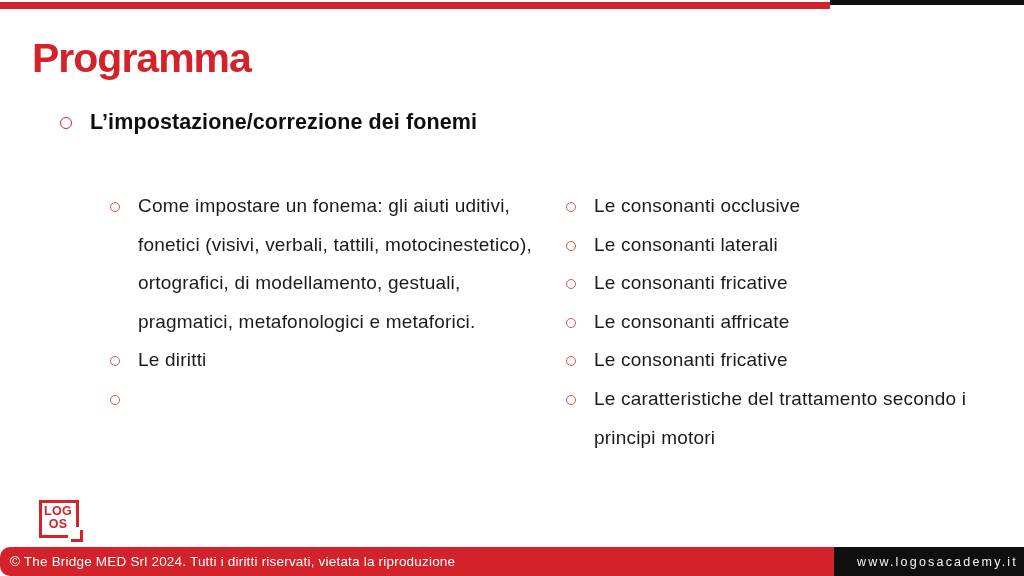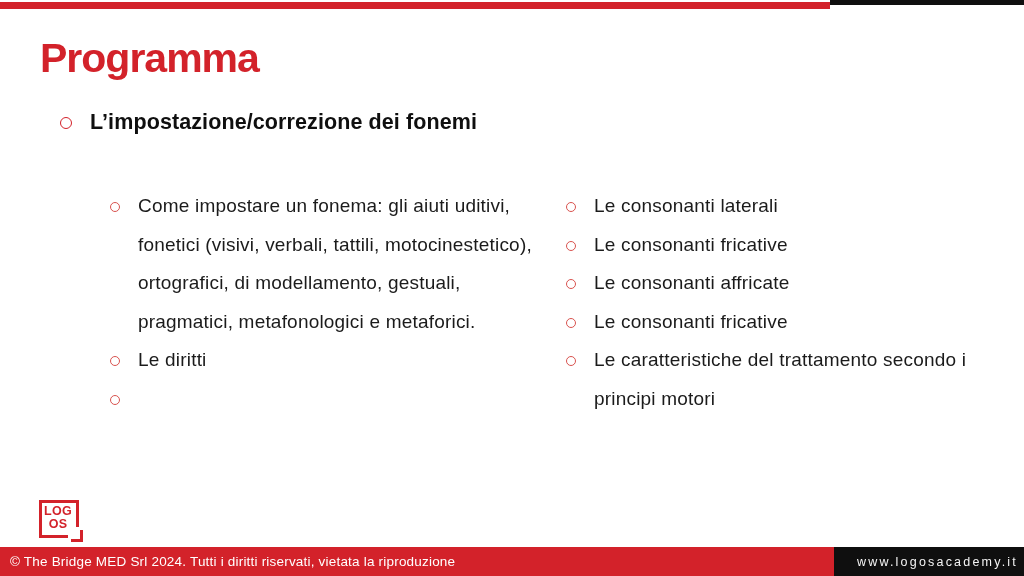--- a/index.html
+++ b/index.html
@@ -9,21 +9,21 @@
     position:relative;
   }
   .slide{position:absolute;inset:0;background:#fff;}
 
   
   .topbar-red{position:absolute;left:0;top:2px;width:830px;height:7px;background:var(--red,#d3222a);}
   .topbar-black{position:absolute;left:830px;top:0;width:194px;height:5px;background:var(--black,#111);}
 
   
   .title{
-    position:absolute;left:40px;top:36px;margin:0;
+    position:absolute;left:32px;top:36px;margin:0;
     font-size:41px;font-weight:800;letter-spacing:-1px;
     color:var(--red,#d3222a);line-height:1.1;
   }
 
   
   .heading-row{position:absolute;left:60px;top:110px;display:flex;align-items:flex-start;text-align:center;}
   .ring{
     flex:0 0 auto;display:inline-block;border-radius:50%;
     border:1.6px solid var(--ring,#d9534f);background:transparent;box-sizing:border-box;
   }
@@ -58,21 +58,21 @@
     box-sizing:border-box;
   }
   .logo-text{
     position:absolute;left:2px;top:2px;
     font-size:12.5px;line-height:13px;font-weight:800;color:var(--red,#d3222a);letter-spacing:0.3px;
   }
 
   
   .footer-red{
     position:absolute;left:0;bottom:0;width:1024px;height:29px;background:var(--red,#d3222a);
-    display:flex;align-items:center;
+    display:flex;align-items:center;border-radius:10px;
   }
   .copyright{
     color:#ffffff;font-size:13.5px;letter-spacing:0.2px;margin-left:10px;white-space:nowrap;
   }
   .footer-black{
     position:absolute;left:834px;bottom:0;width:207px;height:29px;background:var(--black,#0f0f0f);
     display:flex;align-items:center;justify-content:center;
   }
   .website{color:#f5f5f5;font-size:12.5px;letter-spacing:2.2px;white-space:nowrap;}
 </style>
@@ -102,20 +102,24 @@
         <span class="li-text">Le diritti</span>
       </li>
       <li>
         <span class="ring"></span>
       </li>
     </ul>
 
     <ul class="col col-right">
       <li>
         <span class="ring"></span>
+        <span class="li-text">Le consonanti occlusive</span>
+      </li>
+      <li>
+        <span class="ring"></span>
         <span class="li-text">Le consonanti laterali</span>
       </li>
       <li>
         <span class="ring"></span>
         <span class="li-text">Le consonanti fricative</span>
       </li>
       <li>
         <span class="ring"></span>
         <span class="li-text">Le consonanti affricate</span>
       </li>

